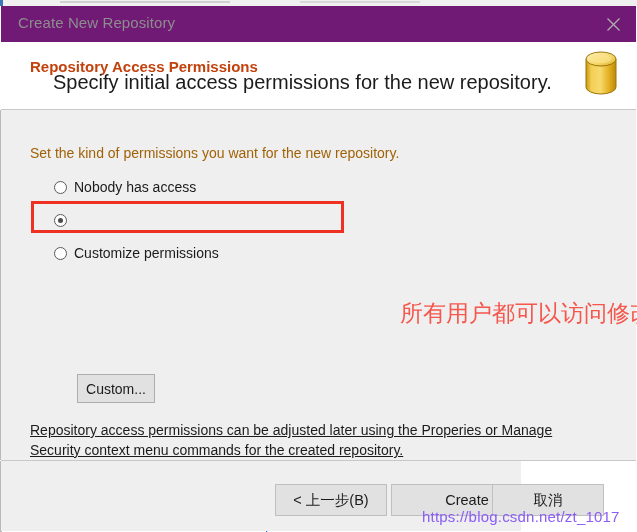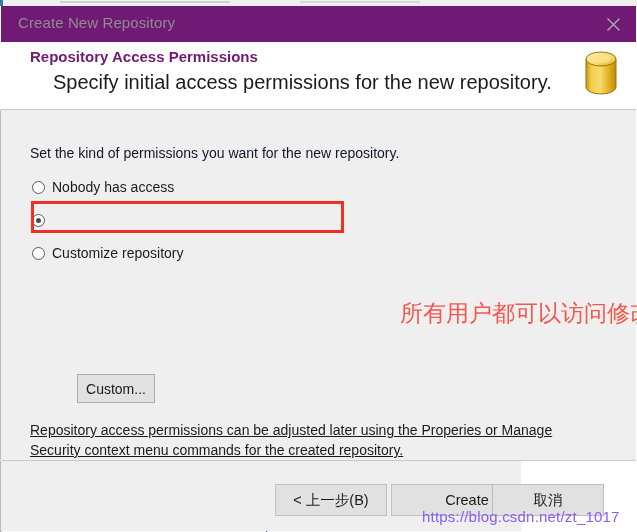--- a/index.html
+++ b/index.html
@@ -88,24 +88,24 @@
     position: absolute;
     left: 1px; top: 42px;
     width: 635px;
     height: 67px;
     background: #ffffff;
     box-sizing: border-box;
   }
   #header-title {
     position: absolute;
     left: 29px;
-    top: 6px;
+    top: 16px;
     font-size: 15px;
     font-weight: bold;
-    color: #701a75;
+    color: #c2410c;
     white-space: nowrap;
   }
   #header-subtitle {
     position: absolute;
     left: 52px;
     top: 29px;
     font-size: 20px;
     color: #1b1b1b;
     white-space: nowrap;
   }
@@ -138,33 +138,33 @@
   #body-left-edge {
     position: absolute;
     left: 0px; top: 110px;
     width: 2px; height: 350px;
     background: #b9b9b9;
   }
 
   .body-text {
     position: absolute;
     font-size: 14px;
-    color: #0f172a;
+    color: #a16207;
   }
 
   #intro-text {
     left: 29px;
     top: 35px;
     white-space: nowrap;
   }
 
   
   .radio-row {
     position: absolute;
-    left: 31px;
+    left: 53px;
     display: flex;
     align-items: center;
     height: 20px;
     white-space: nowrap;
   }
   #radio-row-nobody     { top: 67px; }
   #radio-row-allusers   { top: 100px; }
   #radio-row-customize  { top: 133px; }
 
   .radio-mark {
@@ -378,21 +378,21 @@
       <span class="radio-mark"></span>
       <span class="radio-label">Nobody has access</span>
     </div>
 
     <div id="radio-row-allusers" class="radio-row">
       <span class="radio-mark checked"></span>
     </div>
 
     <div id="radio-row-customize" class="radio-row">
       <span class="radio-mark"></span>
-      <span class="radio-label">Customize repository</span>
+      <span class="radio-label">Customize permissions</span>
     </div>
 
     <div id="highlight-box"></div>
 
     <button id="custom-button">Custom...</button>
 
     <div id="info-paragraph">Repository access permissions can be adjusted later using the Properies or Manage Security context menu commands for the created repository.</div>
 
     <a id="learn-more-link">Learn more about access control and permissions</a>
 

